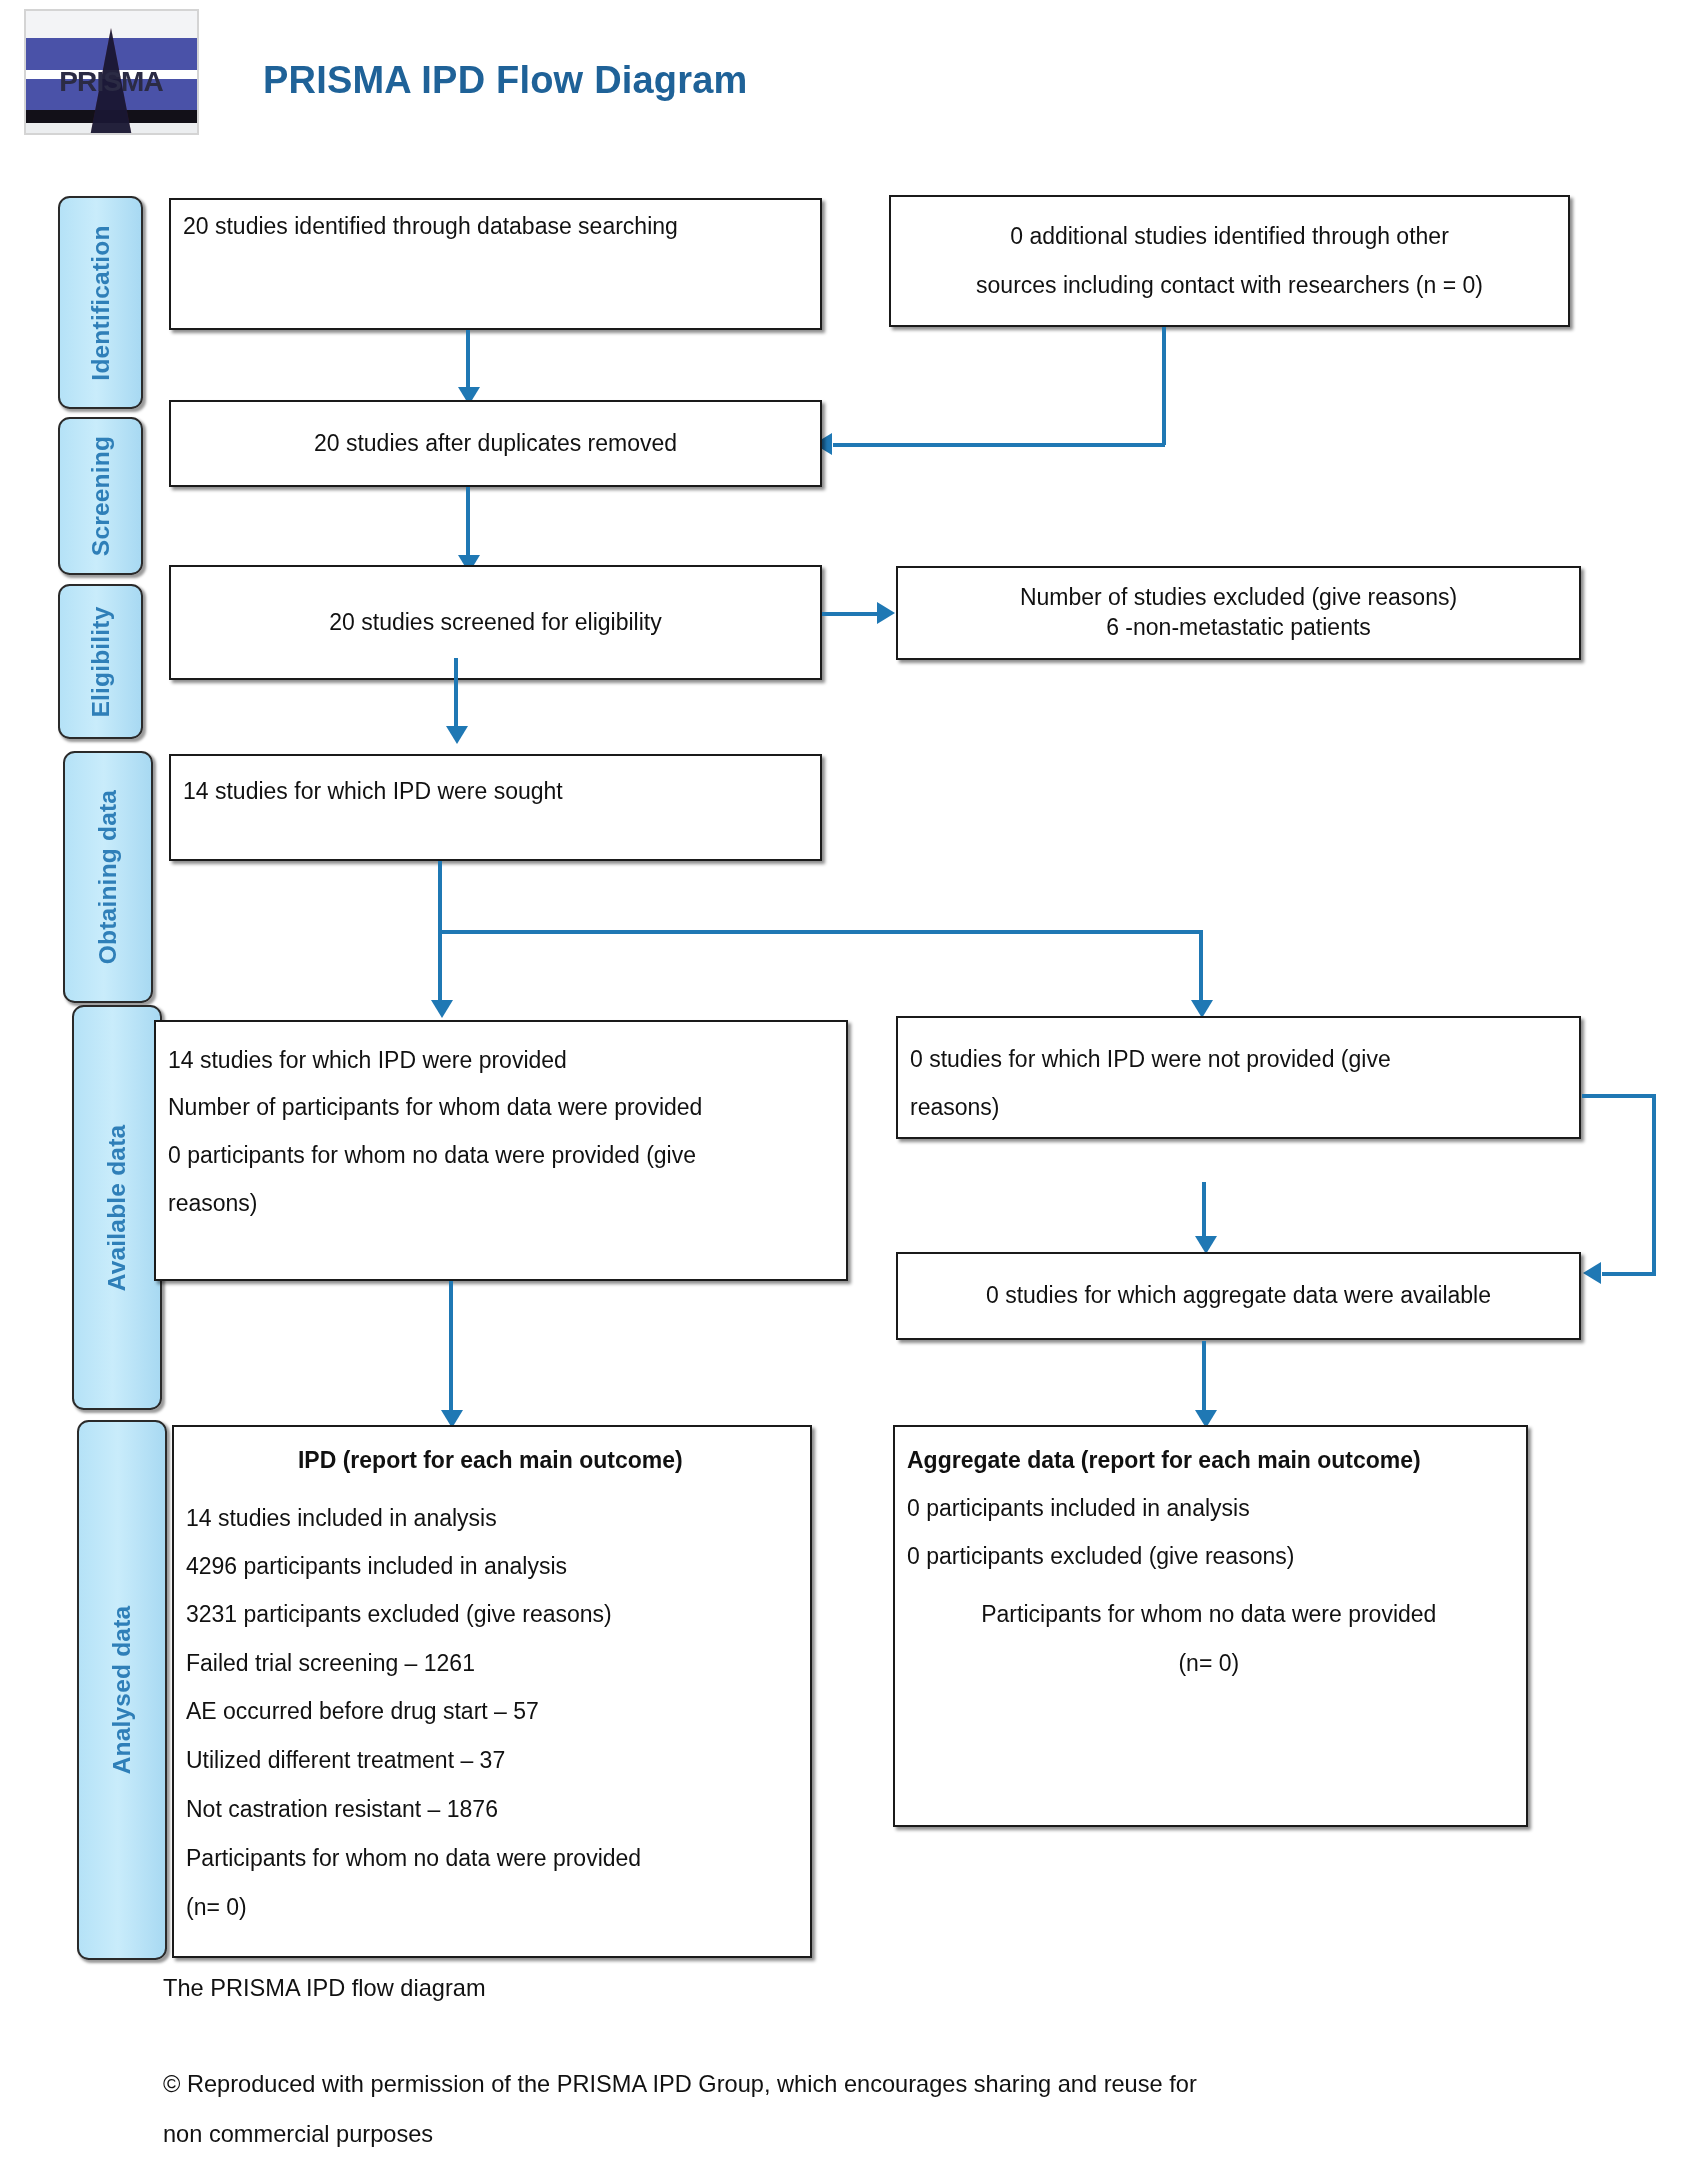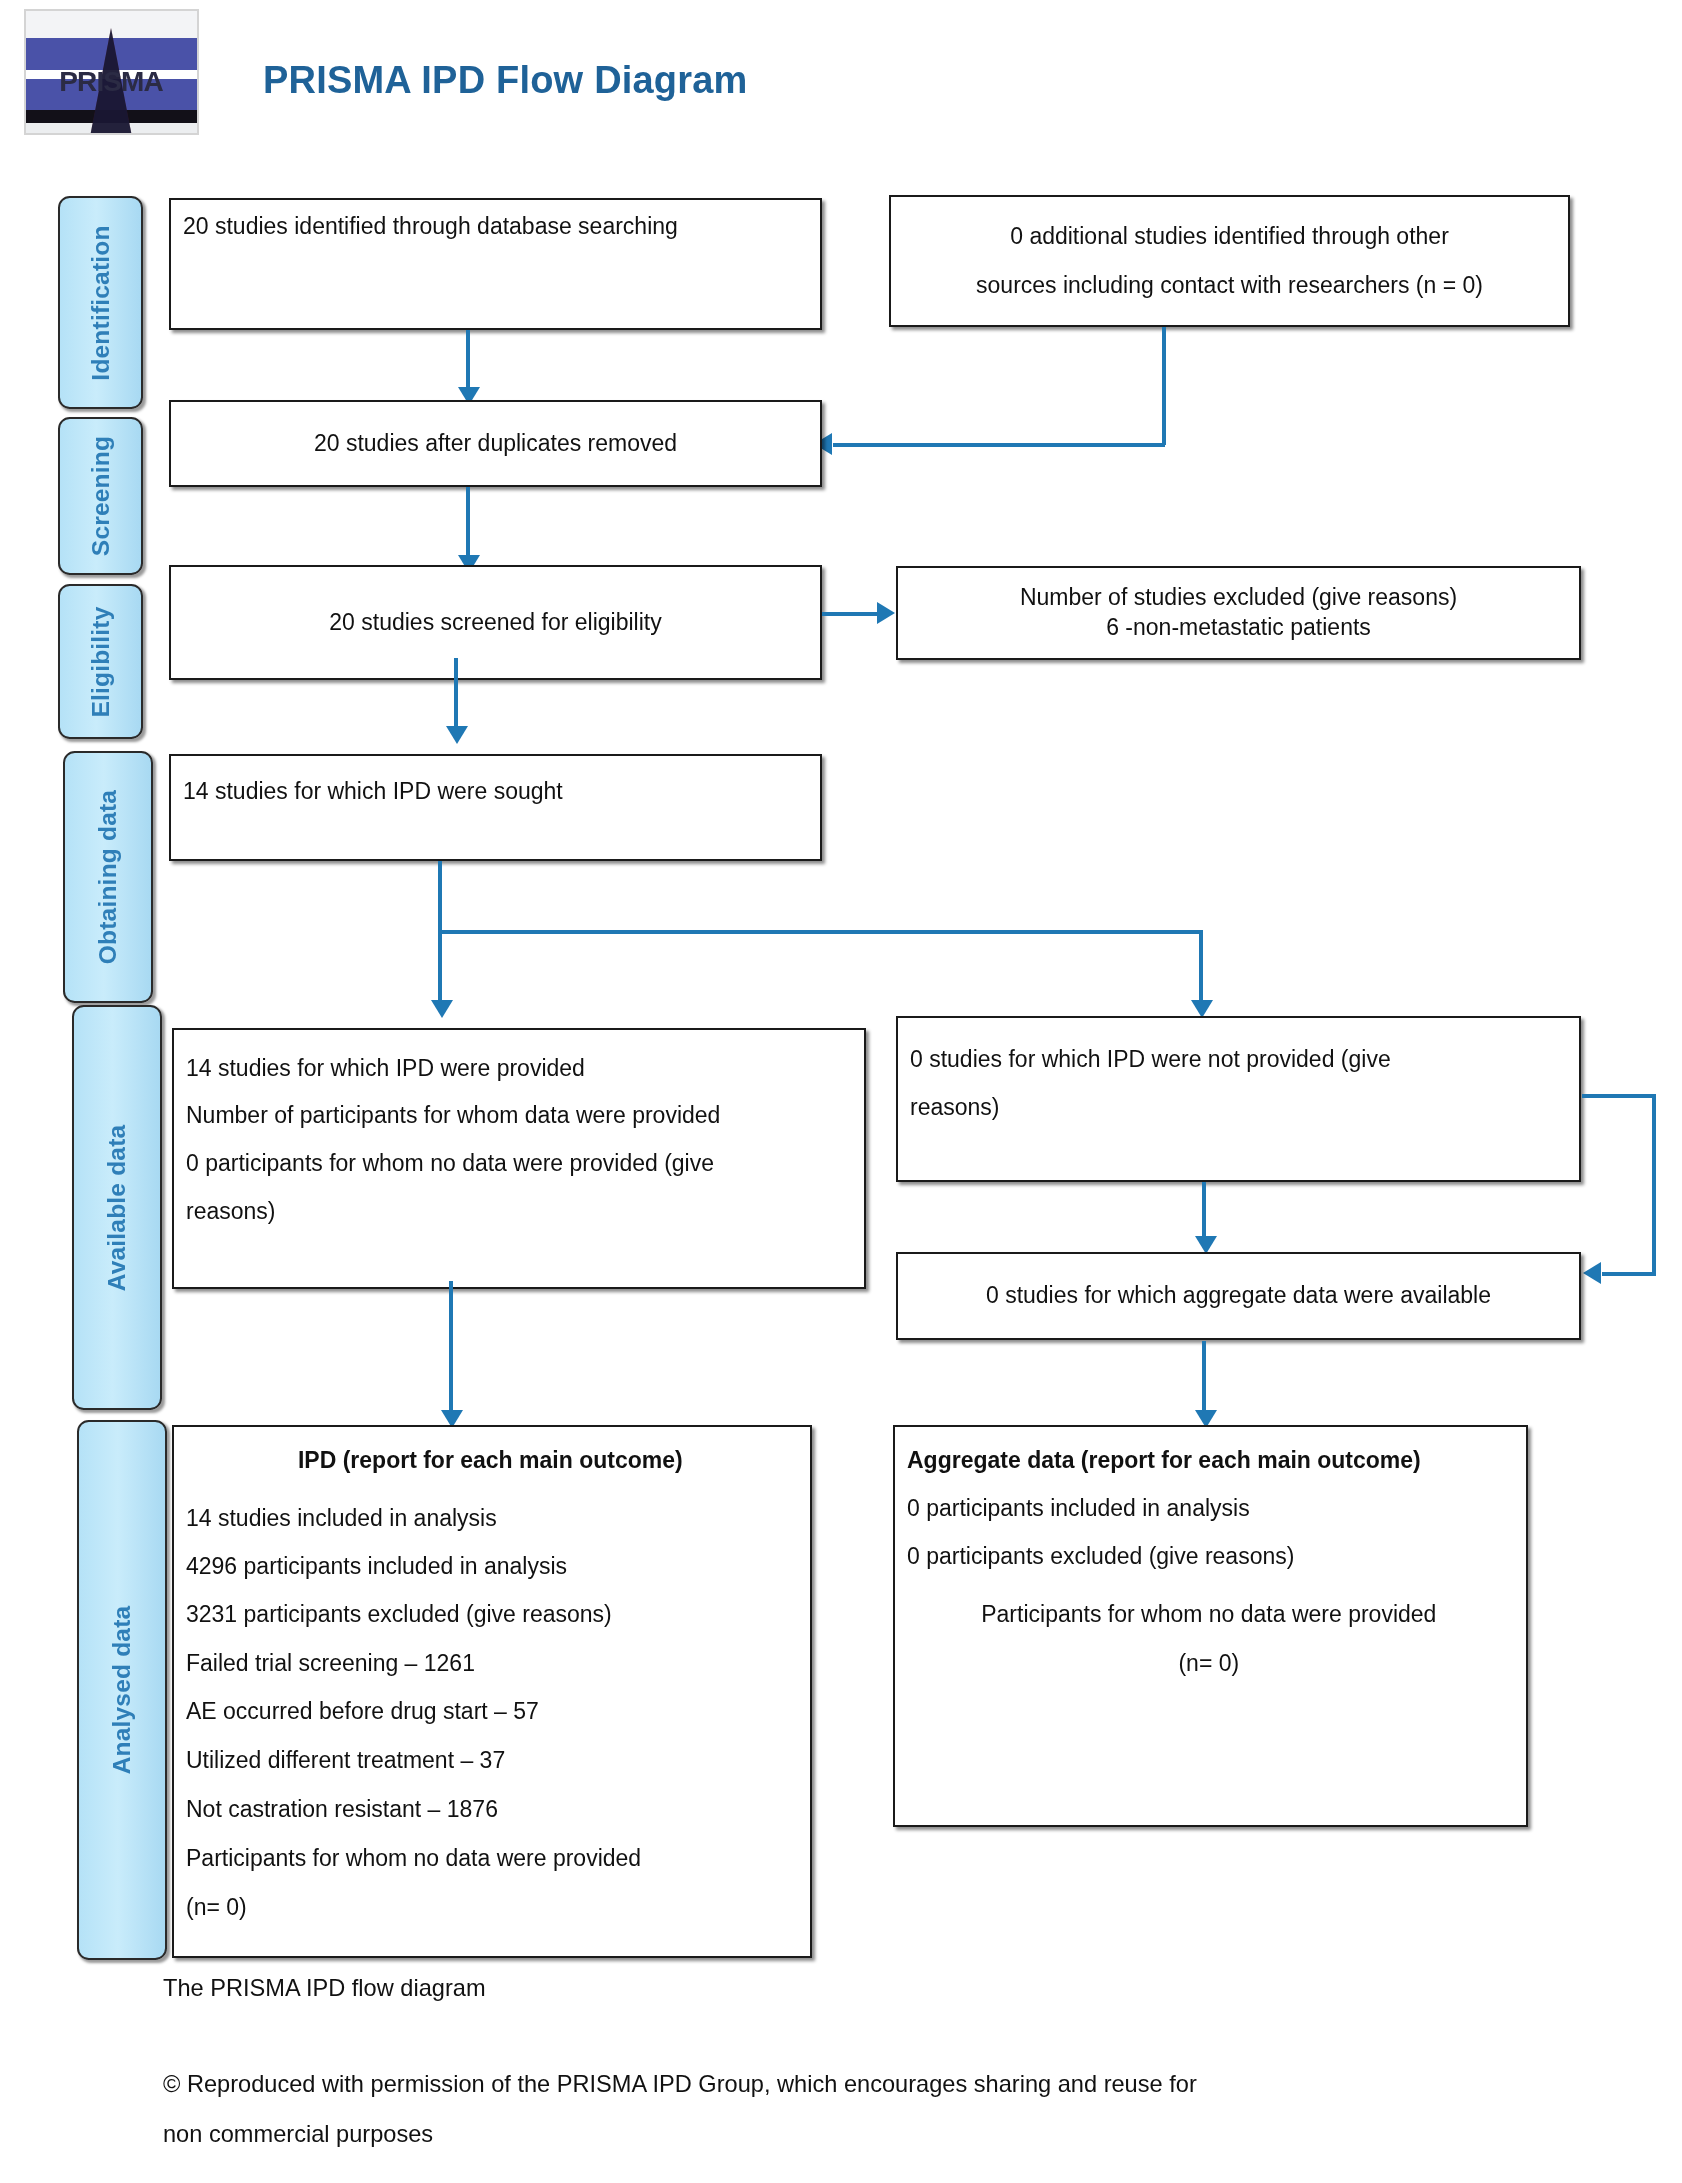--- a/index.html
+++ b/index.html
@@ -282,30 +282,30 @@
       <p>14 studies for which IPD were sought</p>
     </div>
   </div>
 
   <div class="conn v" style="left:438px; top:861px; height:143px;"></div>
   <div class="conn h" style="left:438px; top:930px; width:765px;"></div>
   <div class="conn v" style="left:1199px; top:930px; height:74px;"></div>
   <div class="arrow-head down" style="left:431px; top:1000px;"></div>
   <div class="arrow-head down" style="left:1191px; top:1000px;"></div>
 
-  <div class="flow-box" style="left:172px; top:1020px; width:694px; height:261px;margin-top:8px;">
+  <div class="flow-box" style="left:154px; top:1020px; width:694px; height:261px;">
     <div class="bx-inner top-align" style="padding-top:23.6px;">
       <p>14 studies for which IPD were provided</p>
       <p class="gap">Number of participants for whom data were provided</p>
       <p class="gap">0 participants for whom no data were provided (give</p>
       <p class="gap">reasons)</p>
     </div>
   </div>
 
-  <div class="flow-box" style="left:896px; top:1016px; width:685px; height:166px;">
+  <div class="flow-box" style="left:896px; top:1016px; width:685px; height:123px;">
     <div class="bx-inner top-align" style="padding-top:27px;">
       <p>0 studies for which IPD were not provided (give</p>
       <p class="gap">reasons)</p>
     </div>
   </div>
 
   <div class="conn v" style="left:1202px; top:1182px; height:57px;"></div>
   <div class="arrow-head down" style="left:1195px; top:1236px;"></div>
 
   <div class="conn h" style="left:1582px; top:1094px; width:74px;"></div>

